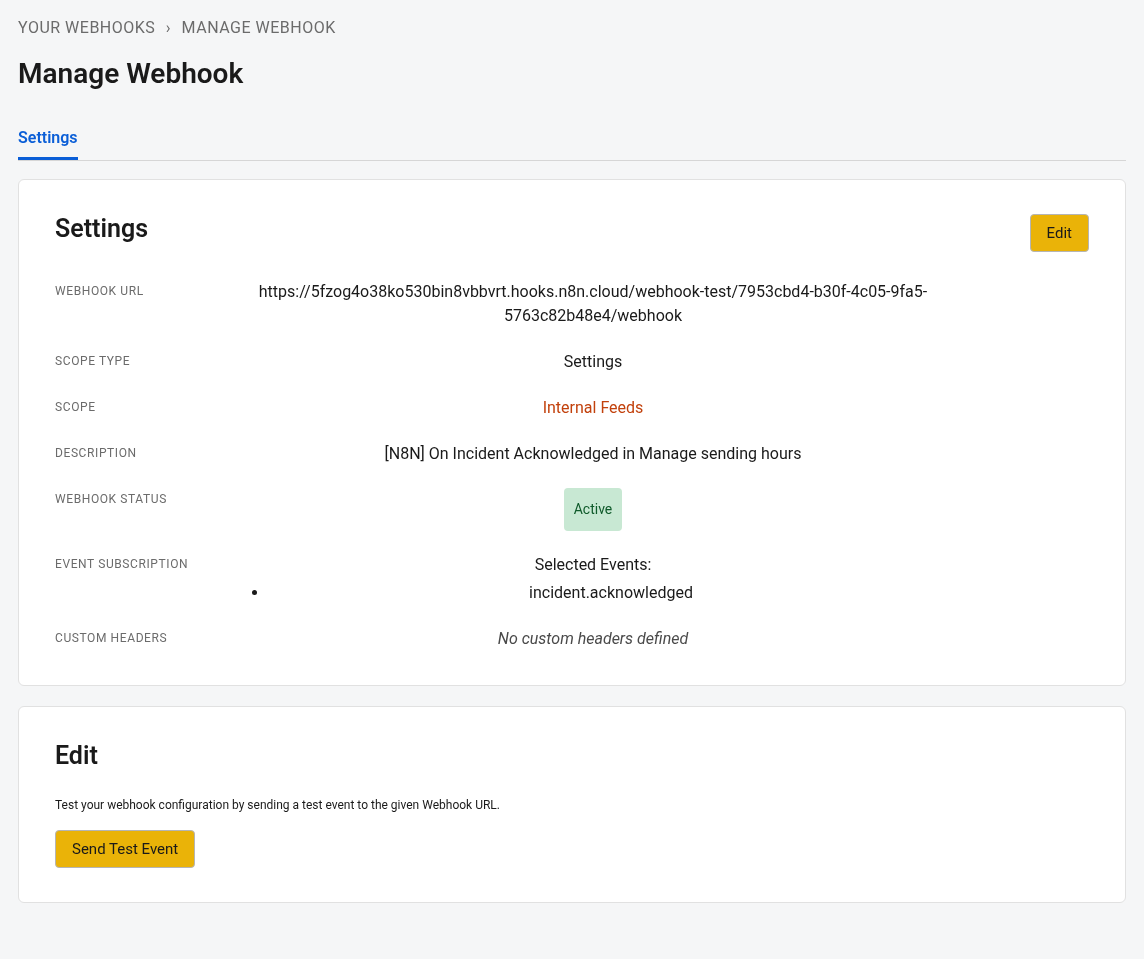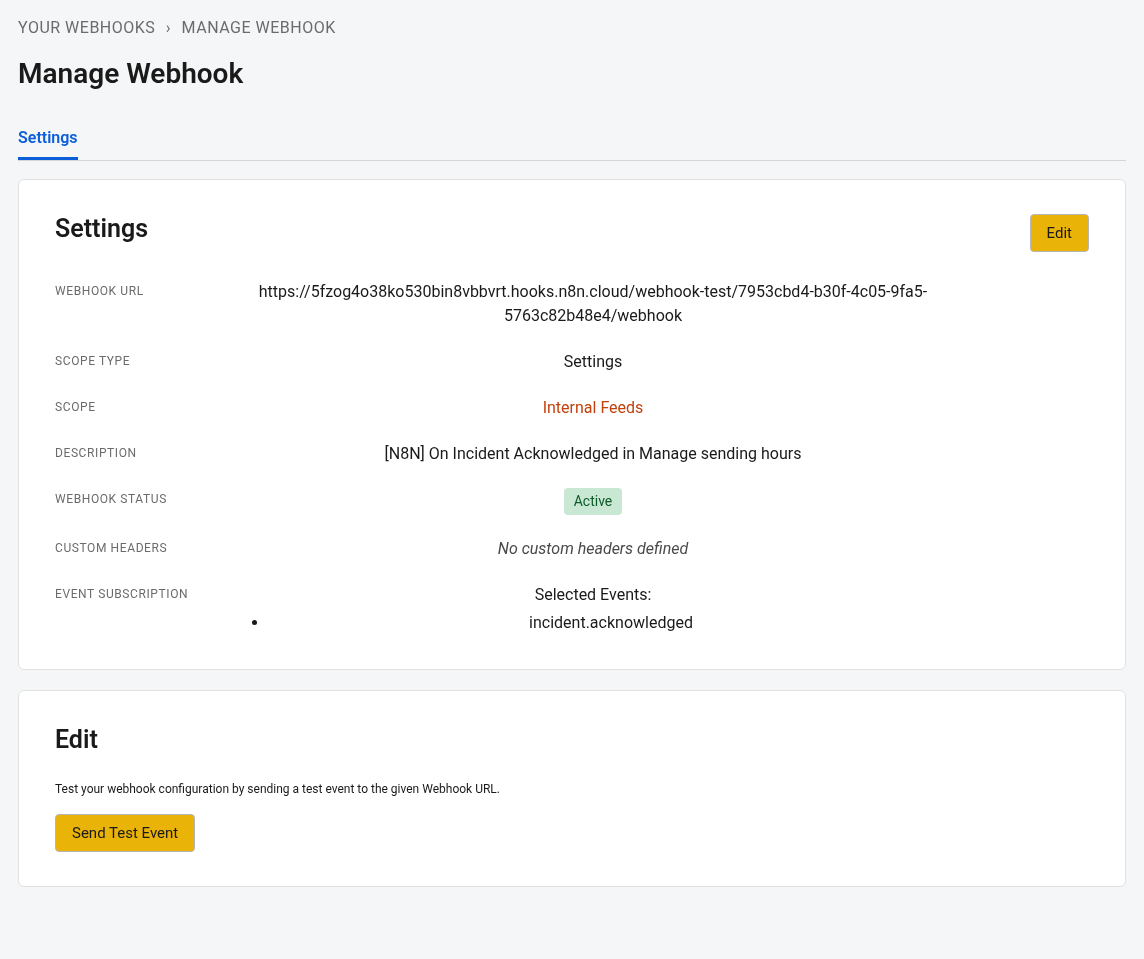--- a/index.html
+++ b/index.html
@@ -104,21 +104,21 @@
     }
     .field-value a {
       color: #c2410c;
       text-decoration: none;
     }
     .badge {
       display: inline-block;
       background: #c8e8d3;
       color: #0f5a2a;
       font-size: 14px;
-      padding: 3px 10px;
+      padding: 11px 10px;
       border-radius: 4px;
     }
     .selected-events-label {
       margin-bottom: 4px;
     }
     ul.events-list {
       margin-left: 36px;
       list-style-type: disc;
     }
     ul.events-list li {
@@ -177,36 +177,36 @@
   <div class="field-row">
     <div class="field-label">DESCRIPTION</div>
     <div class="field-value">[N8N] On Incident Acknowledged in Manage sending hours</div>
   </div>
 
   <div class="field-row">
     <div class="field-label">WEBHOOK STATUS</div>
     <div class="field-value">
       <span class="badge">Active</span>
     </div>
-  </div>
-
-  <div class="field-row">
-    <div class="field-label">CUSTOM HEADERS</div>
-    <div class="field-value muted-italic">No custom headers defined</div>
   </div>
 
   <div class="field-row">
     <div class="field-label">EVENT SUBSCRIPTION</div>
     <div class="field-value">
       <div class="selected-events-label">Selected Events:</div>
       <ul class="events-list">
         <li>incident.acknowledged</li>
       </ul>
     </div>
   </div>
+
+  <div class="field-row">
+    <div class="field-label">CUSTOM HEADERS</div>
+    <div class="field-value muted-italic">No custom headers defined</div>
+  </div>
 </div>
 
 <div class="card">
   <div class="card-header">
     <h2>Edit</h2>
   </div>
   <p class="test-desc">Test your webhook configuration by sending a test event to the given Webhook URL.</p>
   <button class="btn">Send Test Event</button>
 </div>
 

